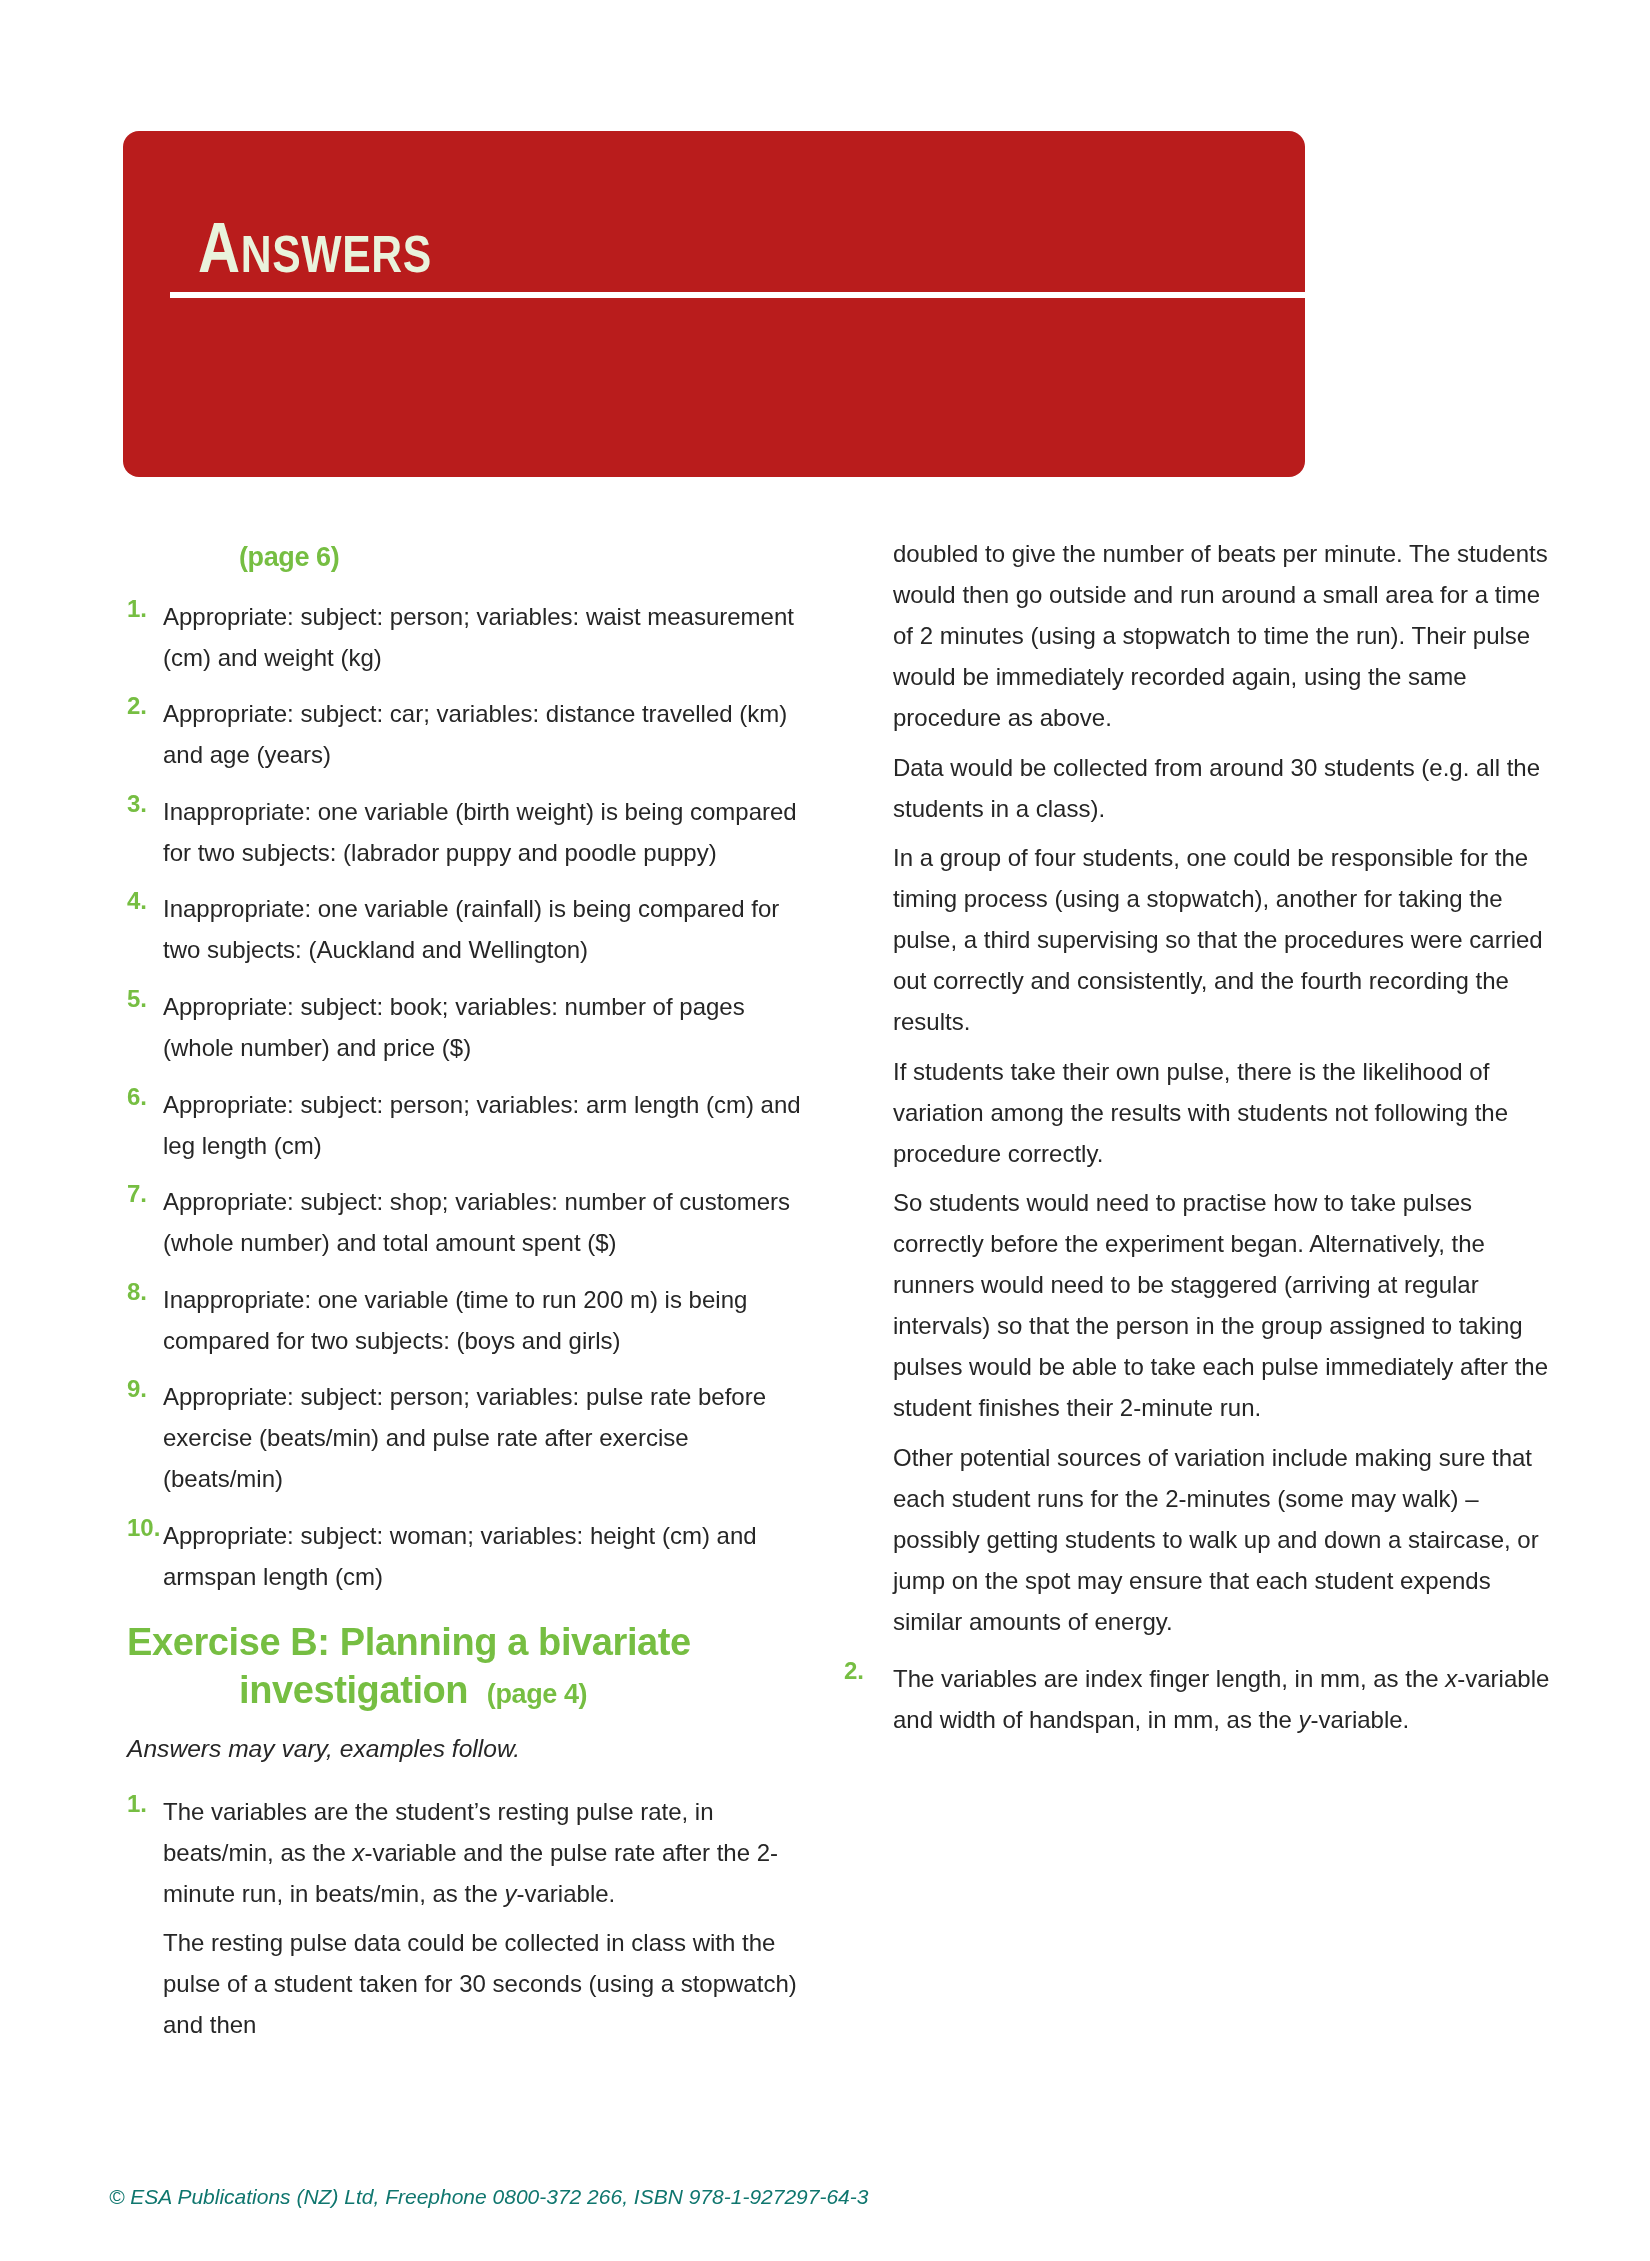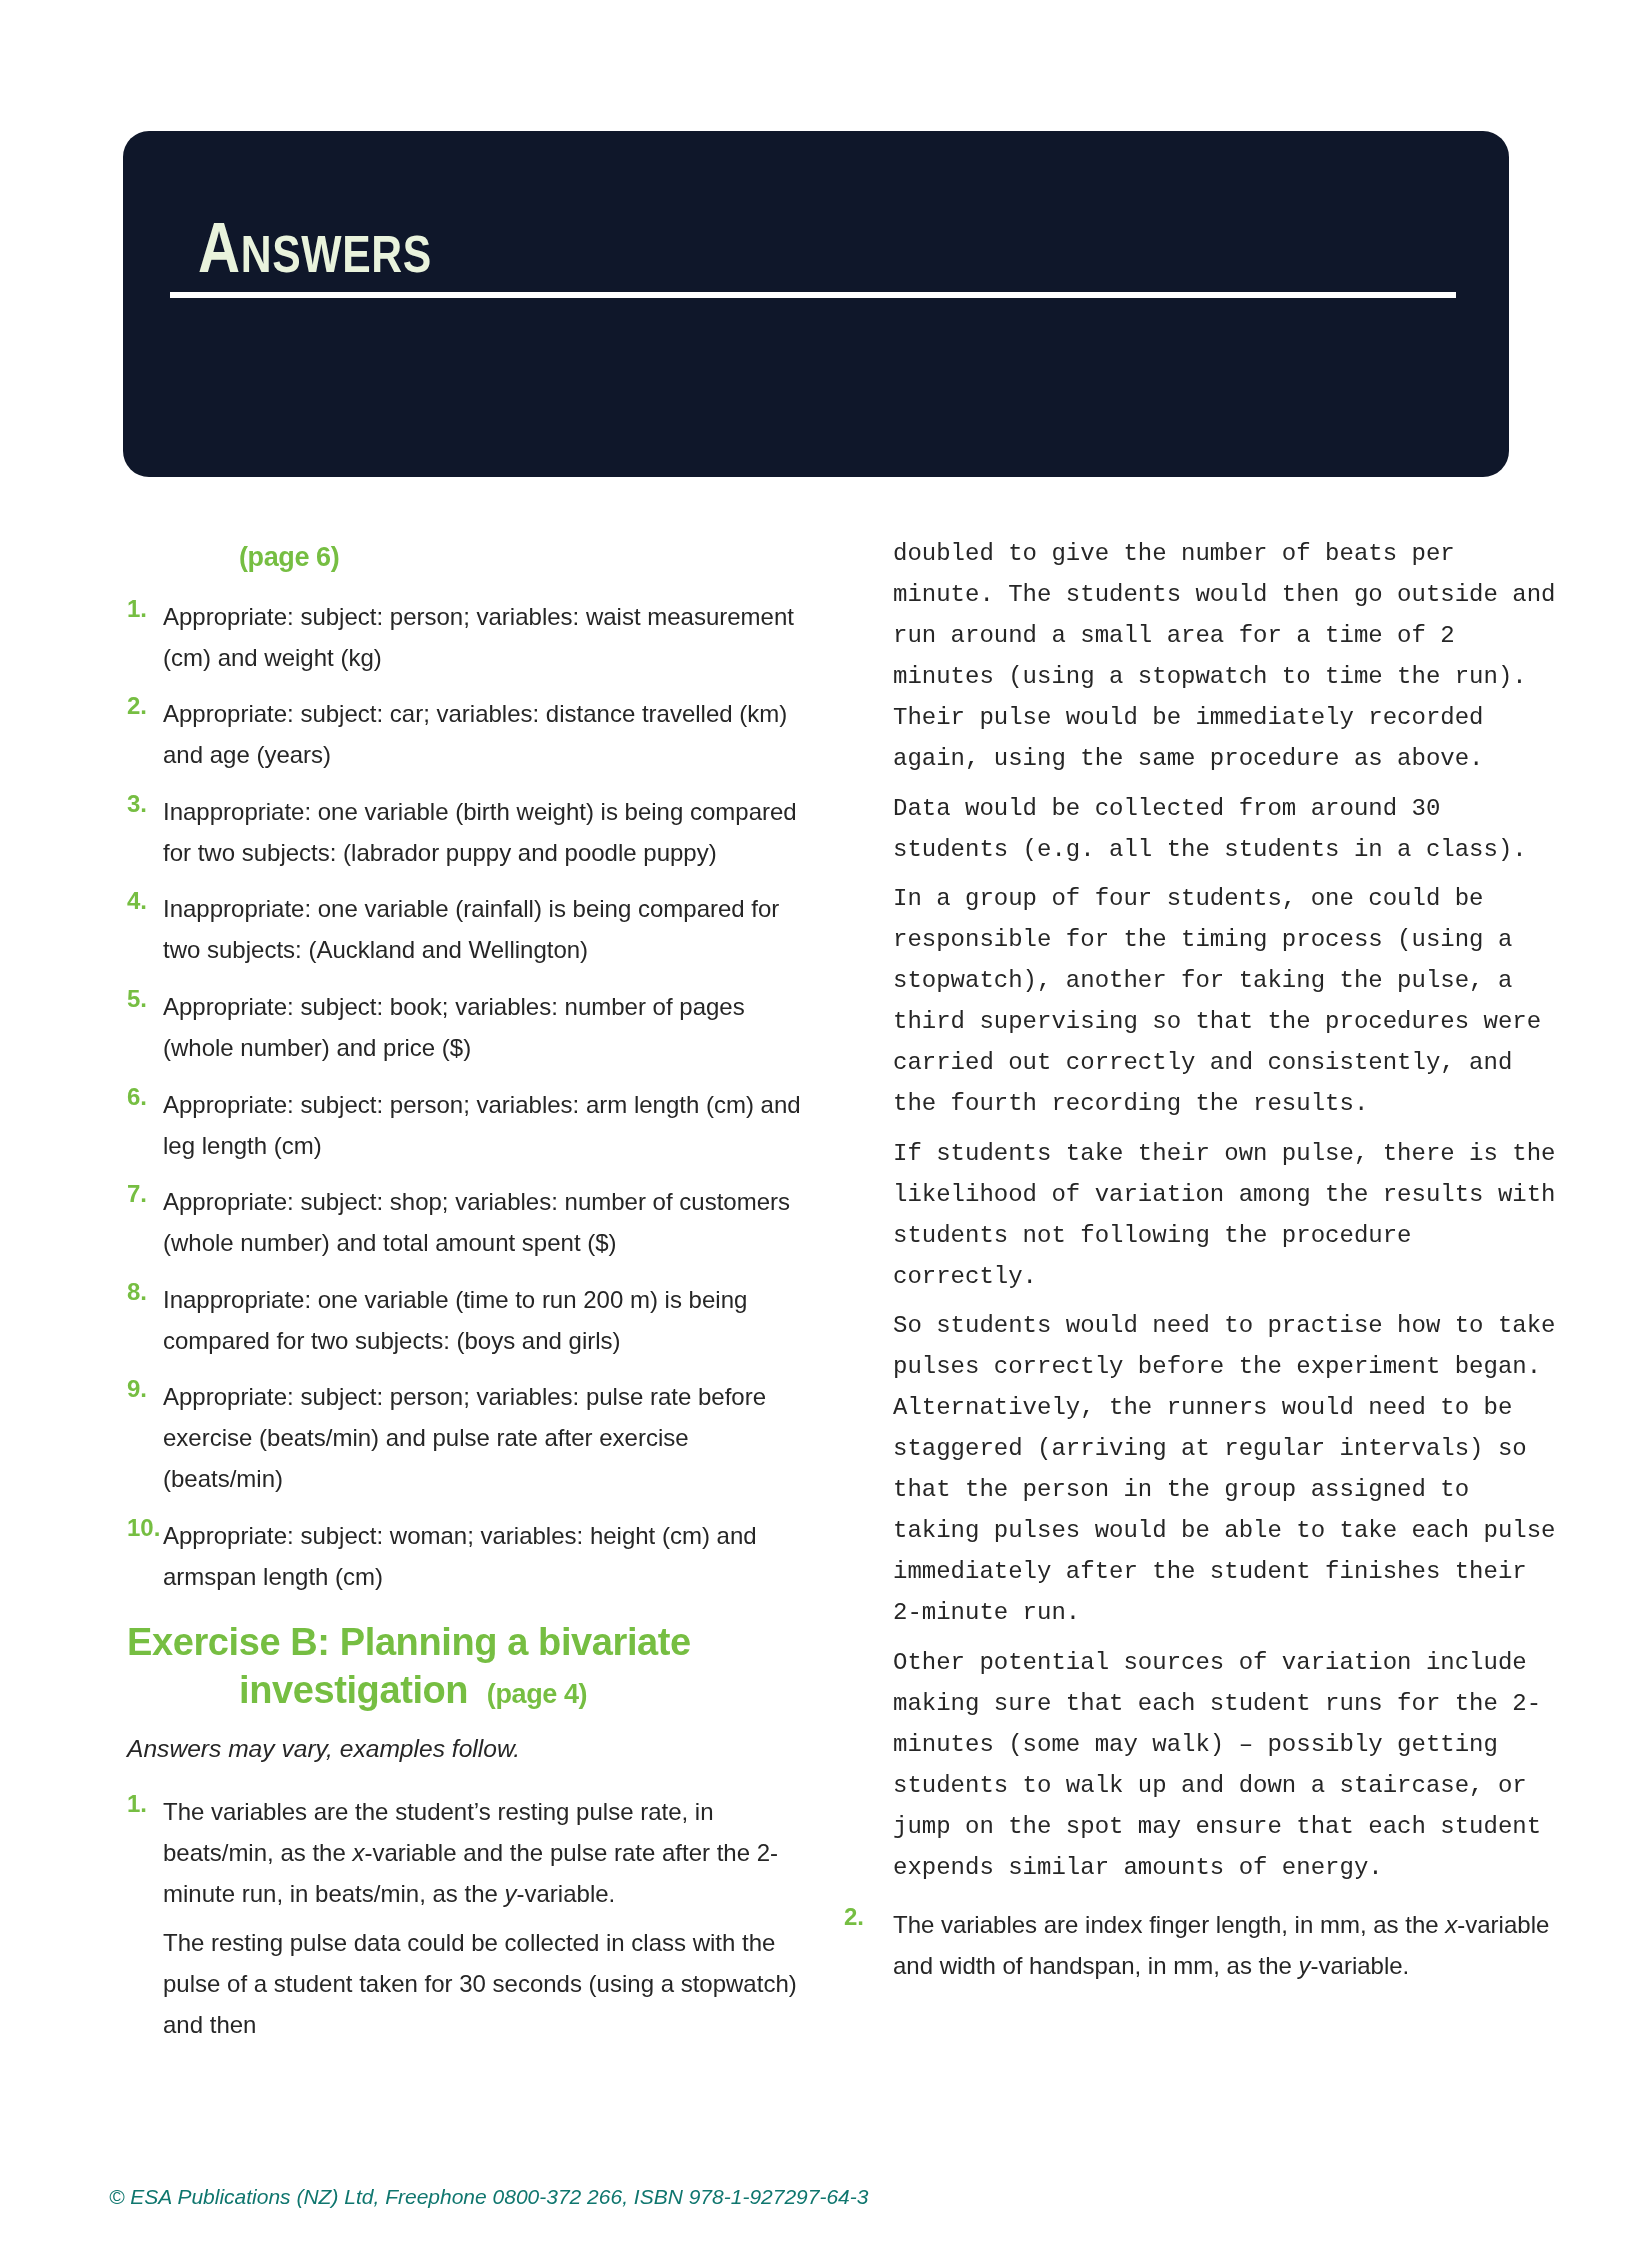--- a/index.html
+++ b/index.html
@@ -2,22 +2,22 @@
 <html style="font-size:13.6px"><head>
 <meta charset="utf-8">
 <style>
   html,body{margin:0;padding:0;background:#ffffff;}
   .page{
     position:relative; width:1651px; height:2261px; background:#ffffff;
     font-family:"Liberation Sans",sans-serif; color:#262626; overflow:hidden;
   }
   
   .header-block{
-    position:absolute; left:123px; top:131px; width:1386px; height:346px;
-    background:#0f172a; border-radius:26px;
+    position:absolute; left:123px; top:131px; width:1182px; height:346px;
+    background:#b91c1c; border-radius:16px;
   }
   .header-title{
     position:absolute; left:75px; top:81px; color:#e9f3dc; font-weight:bold;
     white-space:nowrap; transform:scaleX(0.82); transform-origin:left top;
     letter-spacing:0.8px; line-height:1;
   }
   .t-big{font-size:71px;}
   .t-small{font-size:52px;}
   .header-rule{
     position:absolute; left:47px; top:161px; width:1286px; height:6px; background:#ffffff;
@@ -35,21 +35,21 @@
   .inv{font-size:38px;text-align:center;}
   .ref-gap{display:inline-block; width:18.7px;}
   .b-space{margin-top:22px;}
   .item{display:flex; margin-bottom:7.6px;}
   .num{
     flex:0 0 36px; color:#76be42; font-weight:bold;
   }
   .num-wide{flex:0 0 49px; color:#76be42; font-weight:bold;}
   .itext{flex:1;margin-top:8px;}
   .itext p{margin:0 0 8.5px 0;}
-  .rpara{margin:0 0 8.5px 49px;font-family:Liberation Mono, monospace;}
+  .rpara{margin:0 0 8.5px 49px;}
   .note{
     font-style:italic; font-size:24.6px; margin:15.3px 0 13.6px 0;
   }
   i{font-style:italic;}
   
   .footer{
     position:absolute; left:109px; top:2185px; color:#0f766e;
     font-style:italic; font-size:21px; white-space:nowrap;
   }
 </style>

